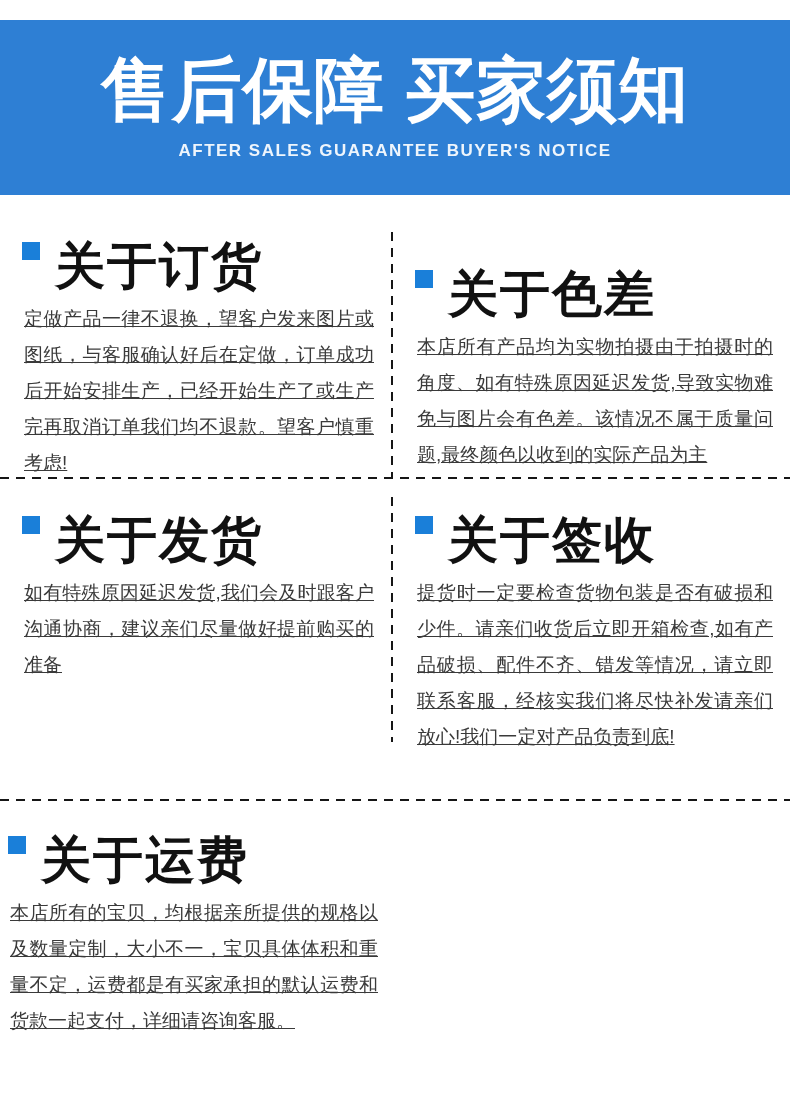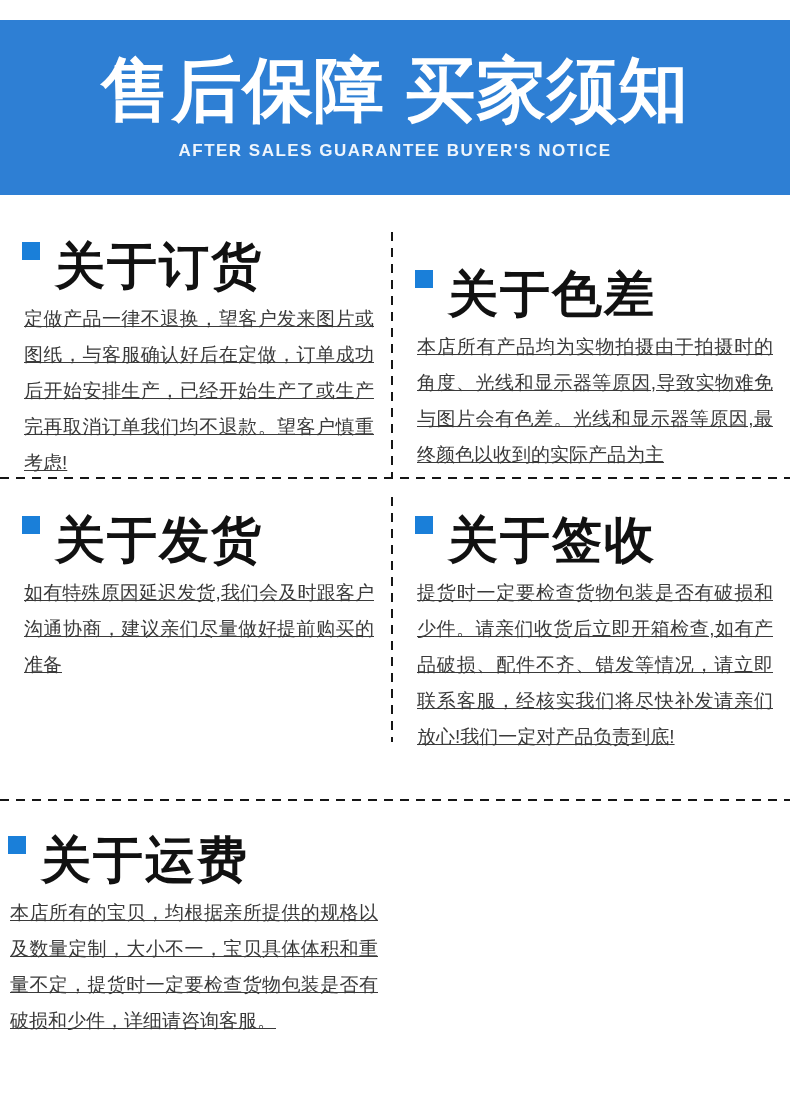--- a/index.html
+++ b/index.html
@@ -68,21 +68,21 @@
       <h2 class="sec-title">关于订货</h2>
     </div>
     <p class="sec-body">定做产品一律不退换，望客户发来图片或图纸，与客服确认好后在定做，订单成功后开始安排生产，已经开始生产了或生产完再取消订单我们均不退款。望客户慎重考虑!</p>
   </section>
 
   <section class="sec s2">
     <div class="sec-head">
       <span class="bullet"></span>
       <h2 class="sec-title">关于色差</h2>
     </div>
-    <p class="sec-body">本店所有产品均为实物拍摄由于拍摄时的角度、光线和显示器等原因,导致实物难免与图片会有色差。光线和显示器等原因,最终颜色以收到的实际产品为主</p>
+    <p class="sec-body">本店所有产品均为实物拍摄由于拍摄时的角度、如有特殊原因延迟发货,导致实物难免与图片会有色差。该情况不属于质量问题,最终颜色以收到的实际产品为主</p>
   </section>
 
   <section class="sec s3">
     <div class="sec-head">
       <span class="bullet"></span>
       <h2 class="sec-title">关于发货</h2>
     </div>
     <p class="sec-body">如有特殊原因延迟发货,我们会及时跟客户沟通协商，建议亲们尽量做好提前购买的准备</p>
   </section>
 
@@ -92,21 +92,21 @@
       <h2 class="sec-title">关于签收</h2>
     </div>
     <p class="sec-body">提货时一定要检查货物包装是否有破损和少件。请亲们收货后立即开箱检查,如有产品破损、配件不齐、错发等情况，请立即联系客服，经核实我们将尽快补发请亲们放心!我们一定对产品负责到底!</p>
   </section>
 
   <section class="sec s5">
     <div class="sec-head">
       <span class="bullet"></span>
       <h2 class="sec-title">关于运费</h2>
     </div>
-    <p class="sec-body">本店所有的宝贝，均根据亲所提供的规格以及数量定制，大小不一，宝贝具体体积和重量不定，提货时一定要检查货物包装是否有破损和少件，详细请咨询客服。</p>
+    <p class="sec-body">本店所有的宝贝，均根据亲所提供的规格以及数量定制，大小不一，宝贝具体体积和重量不定，运费都是有买家承担的默认运费和货款一起支付，详细请咨询客服。</p>
   </section>
 
   <div class="vdash v1"></div>
   <div class="hdash h1line"></div>
   <div class="vdash v2"></div>
   <div class="hdash h2line"></div>
 
 </div>
 
 </body></html>

